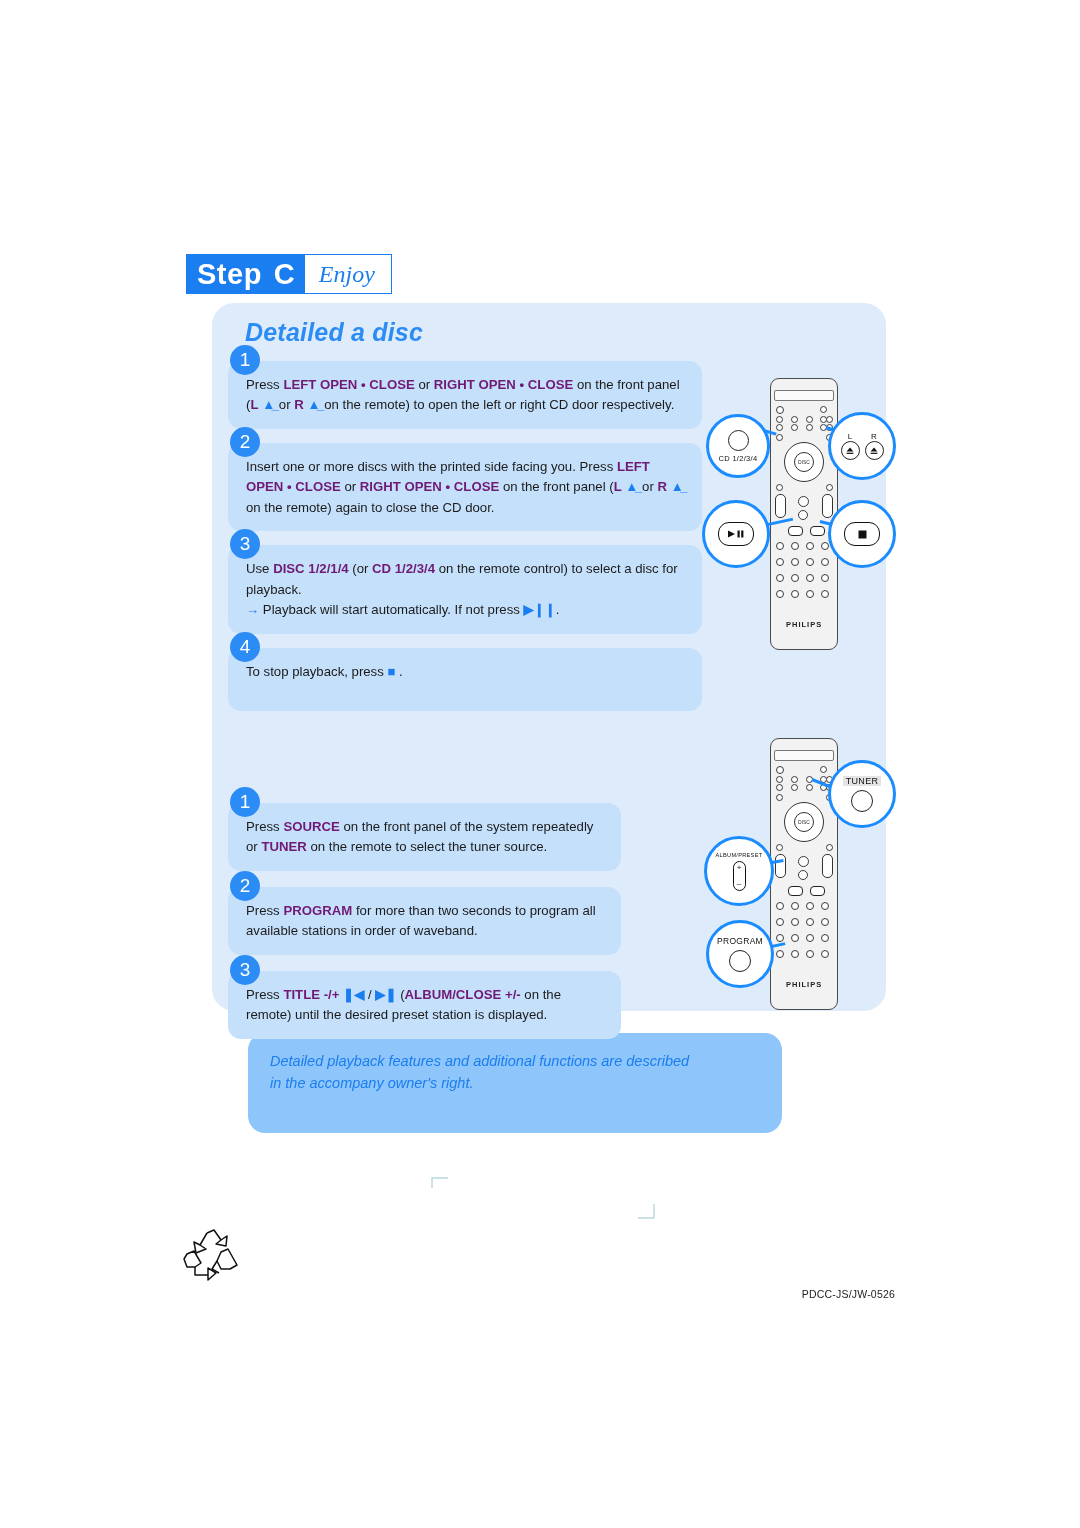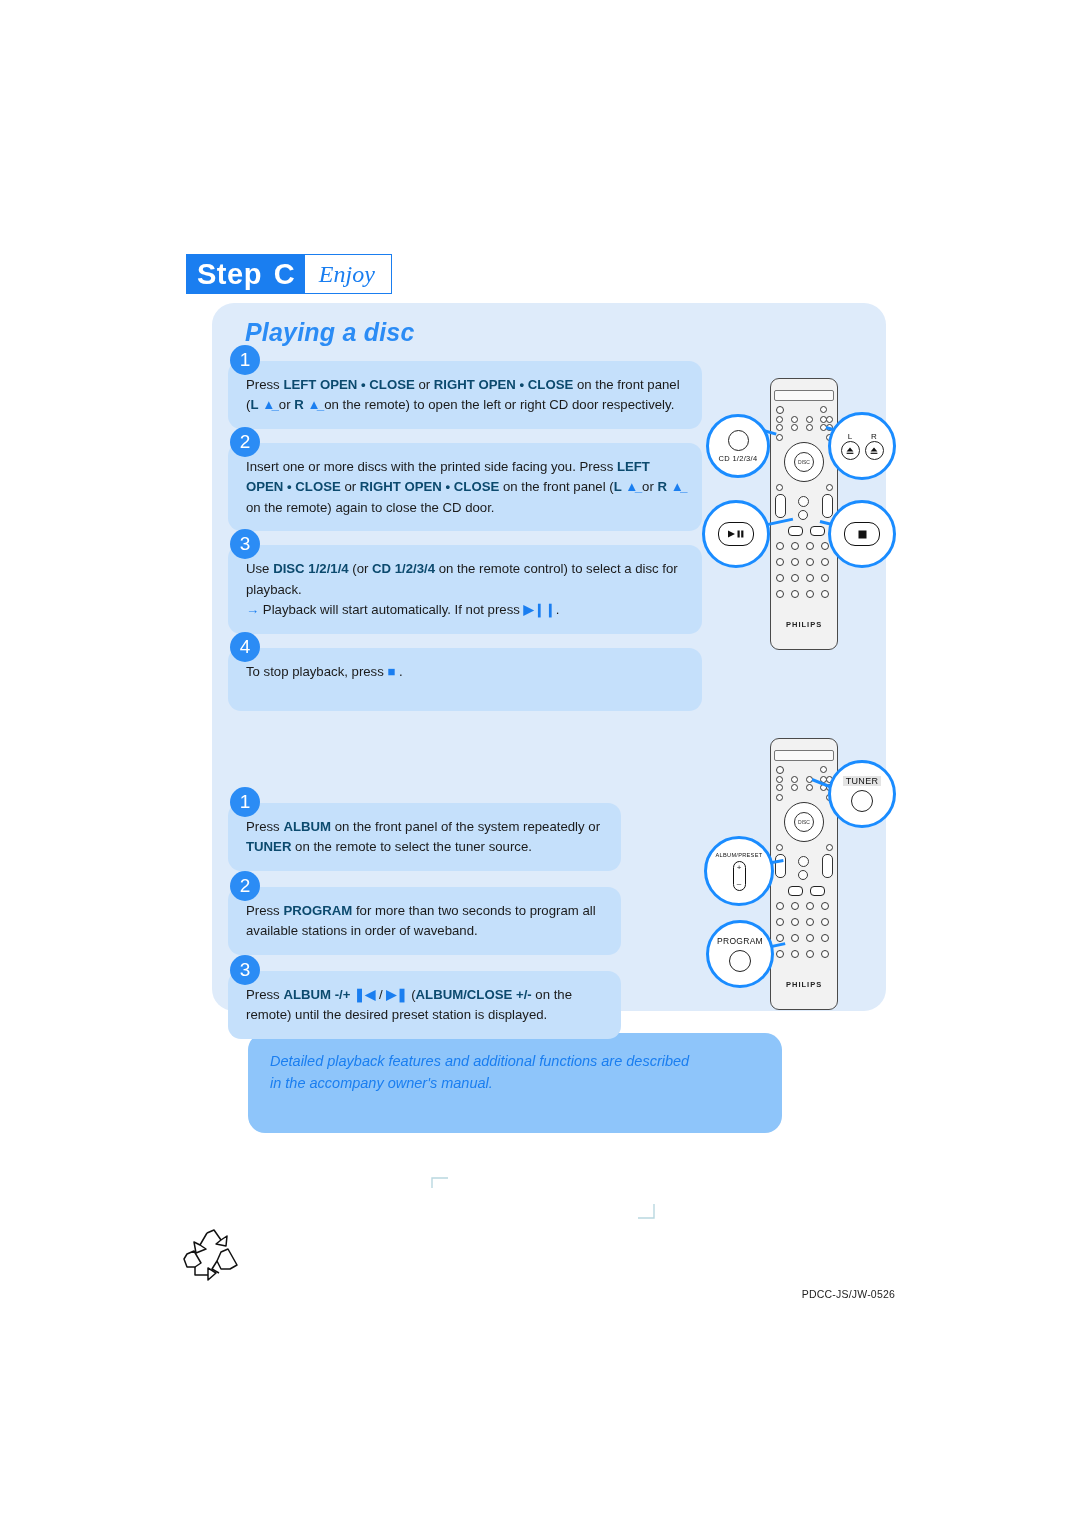--- a/index.html
+++ b/index.html
@@ -101,21 +101,21 @@
     background: #2b8cf5;
     color: #ffffff;
     font-size: 19px;
     display: flex;
     align-items: center;
     justify-content: center;
     z-index: 3;
     font-family: "Liberation Sans", sans-serif;
   }
   .step-wrap { position: relative; }
-  .b { color: #0c4a6e; font-weight: bold; }
+  .b { color: #701a75; font-weight: bold; }
   .gly { color: #1a7ef0; font-weight: bold; }
   .arrow { color: #1a7ef0; font-weight: bold; }
 
   
   #steps-a { position: absolute; left: 16px; top: 58px; width: 474px; }
   #steps-a .step-wrap { margin-bottom: 14px; }
   
   #steps-b { position: absolute; left: 16px; top: 500px; width: 393px; }
   #steps-b .step-wrap { margin-bottom: 16px; }
 
@@ -217,21 +217,21 @@
 <body>
 
 <div id="step-badge">
   <div class="step-word">Step</div>
   <div class="step-letter">C</div>
   <div class="step-sub">Enjoy</div>
 </div>
 
 <div id="main-panel">
 
-  <div class="section-title" id="title-playing">Playing a disc</div>
+  <div class="section-title" id="title-playing">Detailed a disc</div>
 
   <div id="steps-a">
     <div class="step-wrap">
       <div class="step-num">1</div>
       <div class="step-bubble">Press <span class="b">LEFT OPEN • CLOSE</span> or <span class="b">RIGHT OPEN • CLOSE</span> on the front panel (<span class="b">L</span> <span class="gly">▲̲</span> or <span class="b">R</span> <span class="gly">▲̲</span> on the remote) to open the left or right CD door respectively.</div>
     </div>
     <div class="step-wrap">
       <div class="step-num">2</div>
       <div class="step-bubble">Insert one or more discs with the printed side facing you. Press <span class="b">LEFT OPEN • CLOSE</span> or <span class="b">RIGHT OPEN • CLOSE</span> on the front panel (<span class="b">L</span> <span class="gly">▲̲</span> or <span class="b">R</span> <span class="gly">▲̲</span> on the remote) again to close the CD door.</div>
     </div>
@@ -242,29 +242,29 @@
     <div class="step-wrap">
       <div class="step-num">4</div>
       <div class="step-bubble" style="min-height:36px">To stop playback, press <span class="gly">■</span> .</div>
     </div>
   </div>
 
 
   <div id="steps-b">
     <div class="step-wrap">
       <div class="step-num">1</div>
-      <div class="step-bubble">Press <span class="b">ALBUM</span> on the front panel of the system repeatedly or <span class="b">TUNER</span> on the remote to select the tuner source.</div>
+      <div class="step-bubble">Press <span class="b">SOURCE</span> on the front panel of the system repeatedly or <span class="b">TUNER</span> on the remote to select the tuner source.</div>
     </div>
     <div class="step-wrap">
       <div class="step-num">2</div>
       <div class="step-bubble">Press <span class="b">PROGRAM</span> for more than two seconds to program all available stations in order of waveband.</div>
     </div>
     <div class="step-wrap">
       <div class="step-num">3</div>
-      <div class="step-bubble">Press <span class="b">ALBUM -/+</span> <span class="gly">❚◀</span> / <span class="gly">▶❚</span> (<span class="b">ALBUM/CLOSE +/-</span> on the remote) until the desired preset station is displayed.</div>
+      <div class="step-bubble">Press <span class="b">TITLE -/+</span> <span class="gly">❚◀</span> / <span class="gly">▶❚</span> (<span class="b">ALBUM/CLOSE +/-</span> on the remote) until the desired preset station is displayed.</div>
     </div>
   </div>
 
   <div class="remote-fig" style="left:490px; top:65px; width:180px; height:290px;">
 
     <div class="remote-body" style="left:68px; top:10px; width:66px; height:270px;"></div>
     <div style="position:absolute;left:72px;top:22px;width:58px;height:9px;border:1px solid #777;border-radius:2px;background:#fafafa;"></div>
 
     <div style="position:absolute;left:72px;top:36px;width:58px;height:26px;">
       <div class="rbtn" style="left:2px;top:2px;width:6px;height:6px;border-width:1.6px;"></div>
@@ -447,21 +447,21 @@
     </div>
 
     <div class="callout" style="left:4px; top:192px; width:62px; height:62px;">
       <div class="callout-label" style="font-size:8.5px;">PROGRAM</div>
       <div class="ckey" style="width:20px;height:20px;margin-top:4px;"></div>
     </div>
   </div>
 </div>
 
 <div id="tip-box">
-  <div id="tip-text">Detailed playback features and additional functions are described in the accompany owner's manual.</div>
+  <div id="tip-text">Detailed playback features and additional functions are described in the accompany owner's right.</div>
 </div>
 
 <svg class="cropmark" style="left:430px; top:1176px;" width="20" height="20" viewBox="0 0 20 20">
   <path d="M2 12 L2 2 L18 2" stroke="#b9d8e0" stroke-width="1.4" fill="none"></path>
 </svg>
 <svg class="cropmark" style="left:636px; top:1200px;" width="20" height="20" viewBox="0 0 20 20">
   <path d="M2 18 L18 18 L18 4" stroke="#b9d8e0" stroke-width="1.4" fill="none"></path>
 </svg>
 
 <svg id="recycle-logo" width="62" height="58" viewBox="0 0 62 58">

